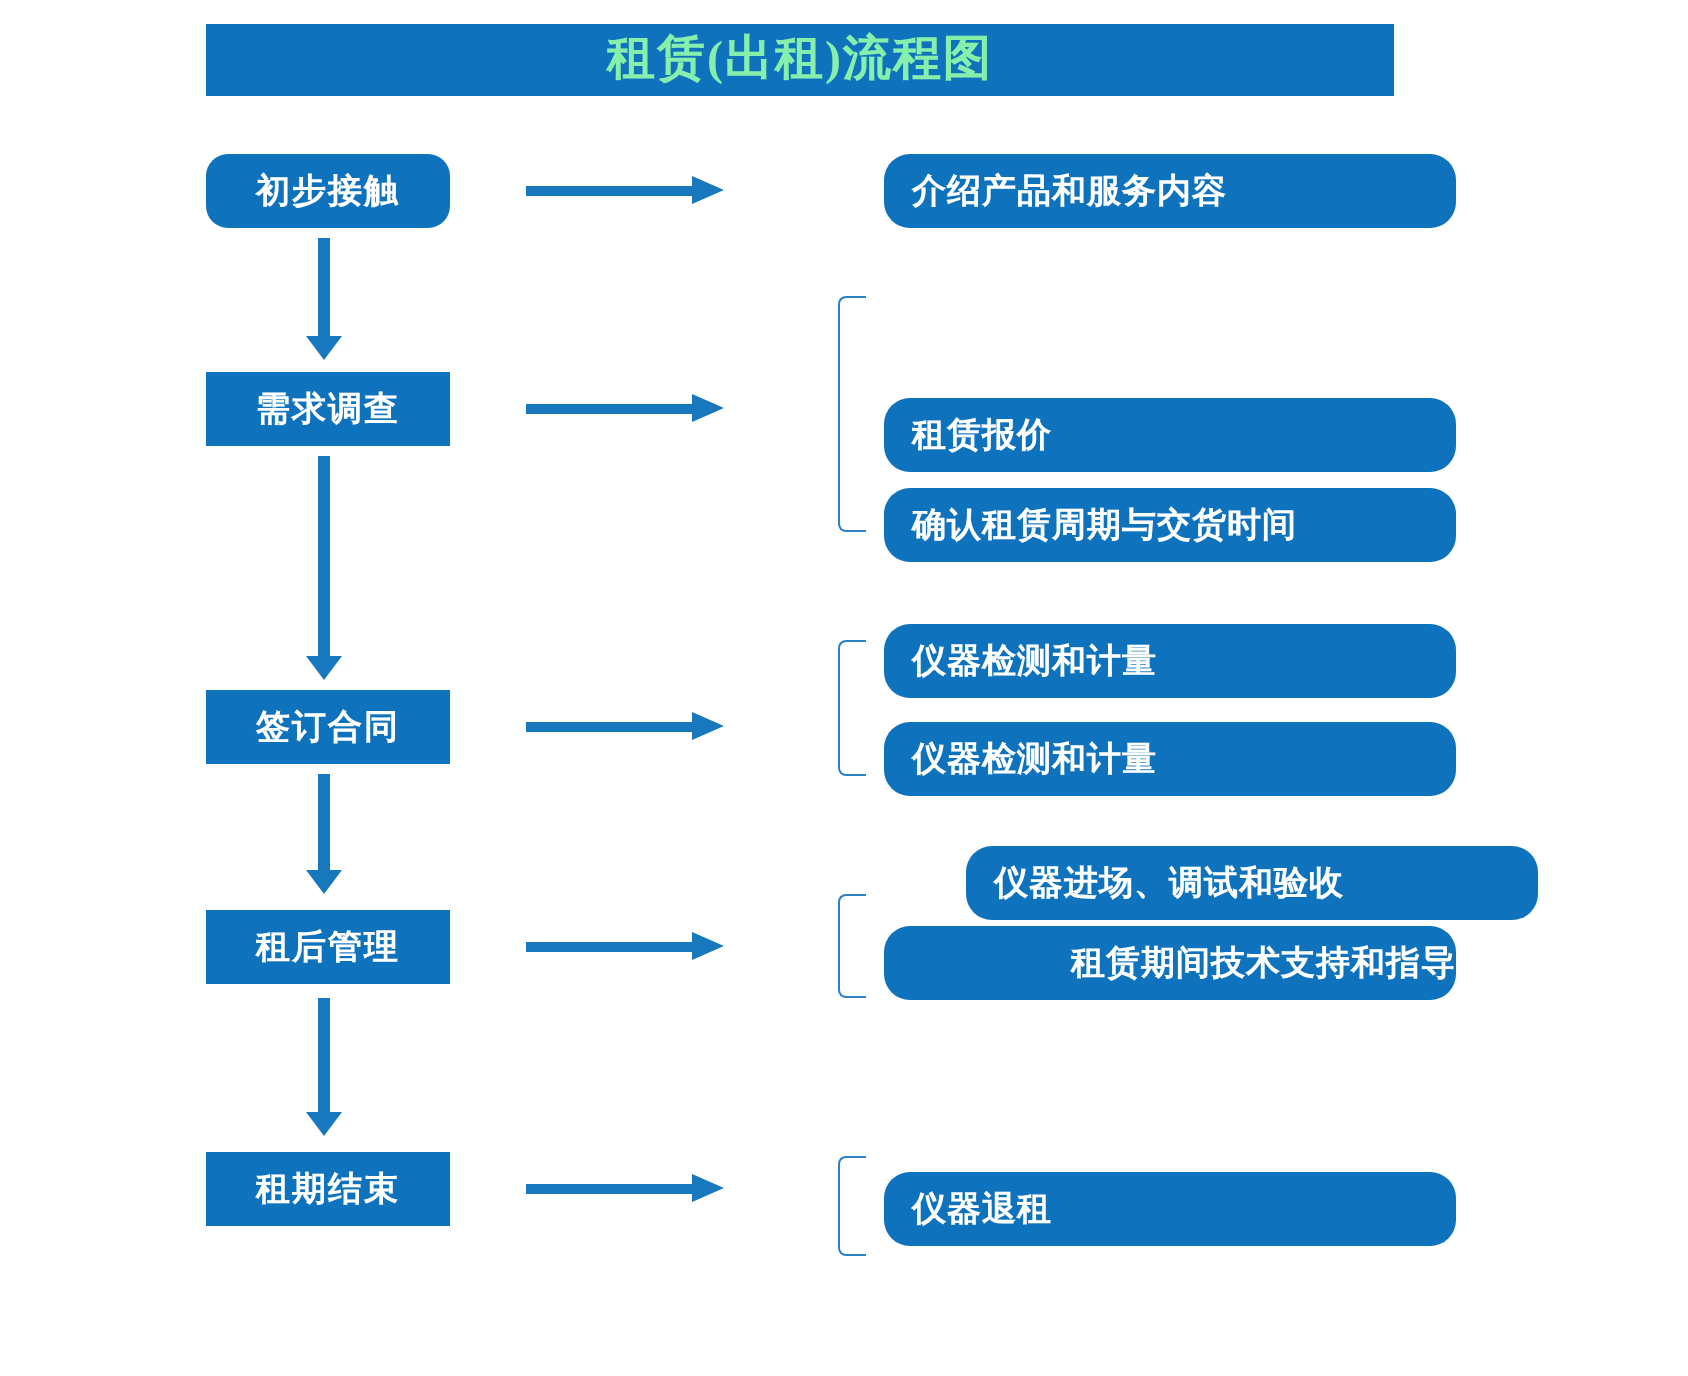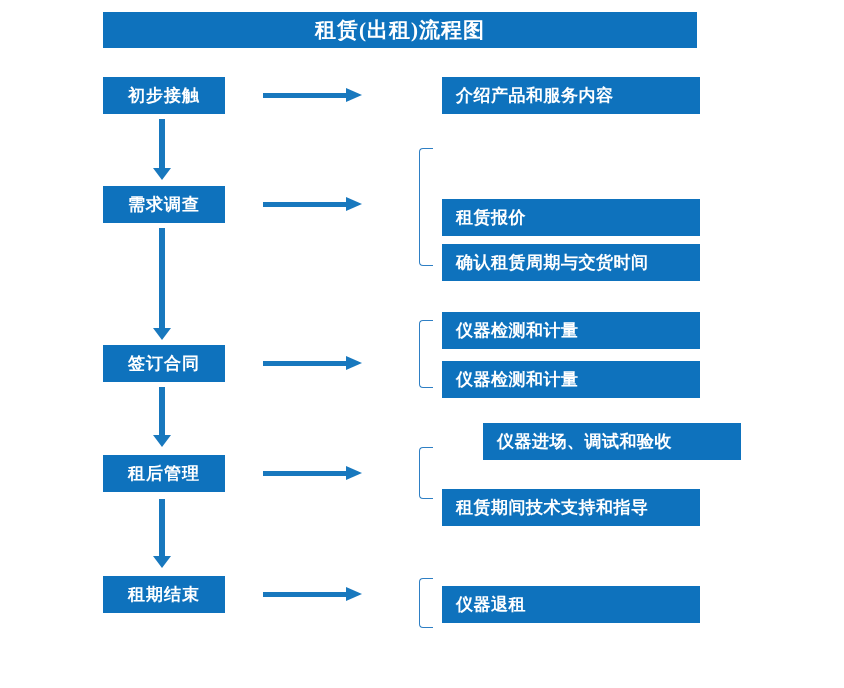--- a/index.html
+++ b/index.html
@@ -19,23 +19,23 @@
   }
 
   
   .title-bar {
     position: absolute;
     left: 103px;
     top: 12px;
     width: 594px;
     height: 36px;
     background: #0E72BD;
-    color: #ffffff;
+    color: #86efac;
     font-weight: bold;
-    font-size: 21px;
+    font-size: 24px;
     line-height: 36px;
     text-align: center;
     letter-spacing: 1px;
     white-space: nowrap;
   }
 
   
   .stage-box {
     position: absolute;
     left: 103px;
@@ -48,32 +48,33 @@
     line-height: 37px;
     text-align: center;
     letter-spacing: 1px;
     white-space: nowrap;
   }
 
   
   .detail-box {
     position: absolute;
     left: 442px;
-    width: 258px;
+    width: 286px;
     height: 37px;
     background: #0E72BD;
     color: #ffffff;
     font-weight: bold;
     font-size: 17px;
     line-height: 37px;
     text-align: left;
     padding-left: 14px;
     box-sizing: border-box;
     letter-spacing: 0.5px;
     white-space: nowrap;
+    border-radius: 13px;
   }
 
   
   .h-arrow {
     position: absolute;
     left: 263px;
     width: 99px;
     height: 16px;
   }
   .h-arrow .shaft {
@@ -130,21 +131,21 @@
     box-sizing: border-box;
   }
 </style>
 </head>
 <body>
 
 <div id="canvas">
 
   <div class="title-bar">租赁(出租)流程图</div>
 
-  <div class="stage-box" style="top:77px;">初步接触</div>
+  <div class="stage-box" style="top:77px;border-radius:11px;">初步接触</div>
 
   <div class="h-arrow" style="top:87px;">
     <div class="shaft"></div>
     <div class="head"></div>
   </div>
 
   <div class="detail-box" style="top:77px;">介绍产品和服务内容</div>
 
   <div class="v-arrow" style="top:119px; height:61px;">
     <div class="shaft" style="height:49px;"></div>
@@ -188,21 +189,21 @@
   <div class="stage-box" style="top:455px;">租后管理</div>
 
   <div class="h-arrow" style="top:465px;">
     <div class="shaft"></div>
     <div class="head"></div>
   </div>
 
   <div class="bracket" style="top:447px; height:52px;"></div>
 
   <div class="detail-box" style="top:423px;margin-left:41px;">仪器进场、调试和验收</div>
-  <div class="detail-box" style="top:489px;">租赁期间技术支持和指导</div>
+  <div class="detail-box" style="top:463px;text-align:right;">租赁期间技术支持和指导</div>
 
   <div class="v-arrow" style="top:499px; height:69px;">
     <div class="shaft" style="height:57px;"></div>
     <div class="head"></div>
   </div>
 
   <div class="stage-box" style="top:576px;">租期结束</div>
 
   <div class="h-arrow" style="top:586px;">
     <div class="shaft"></div>

